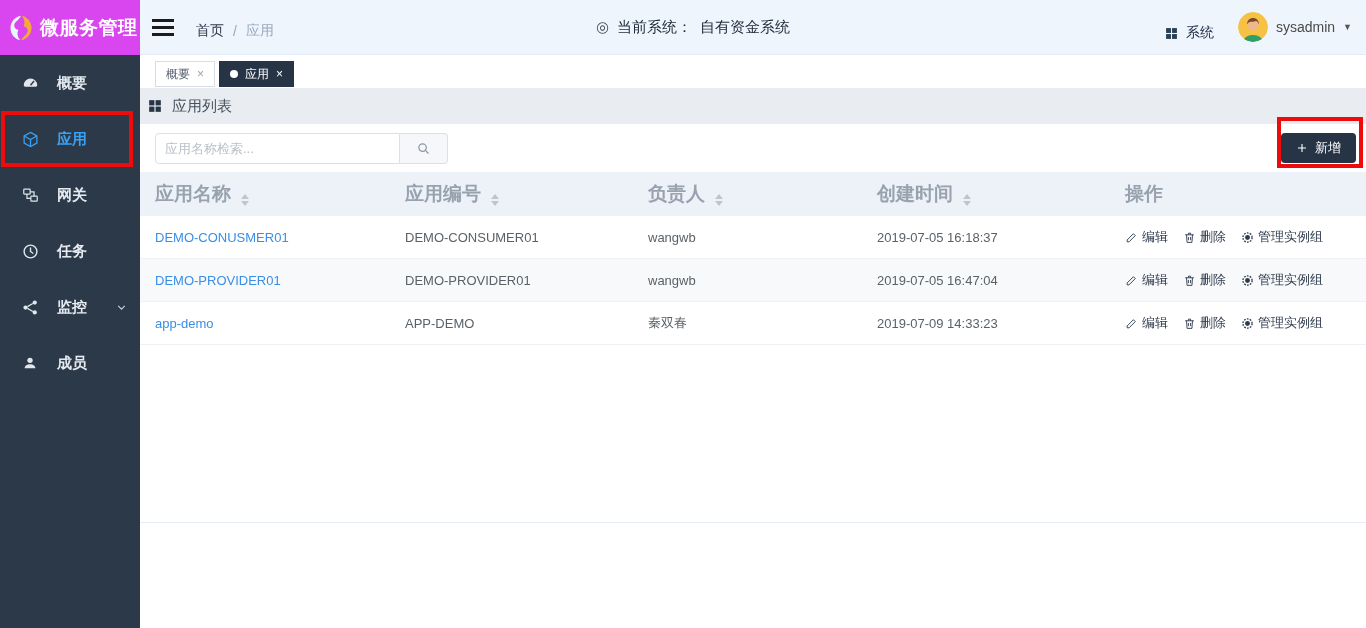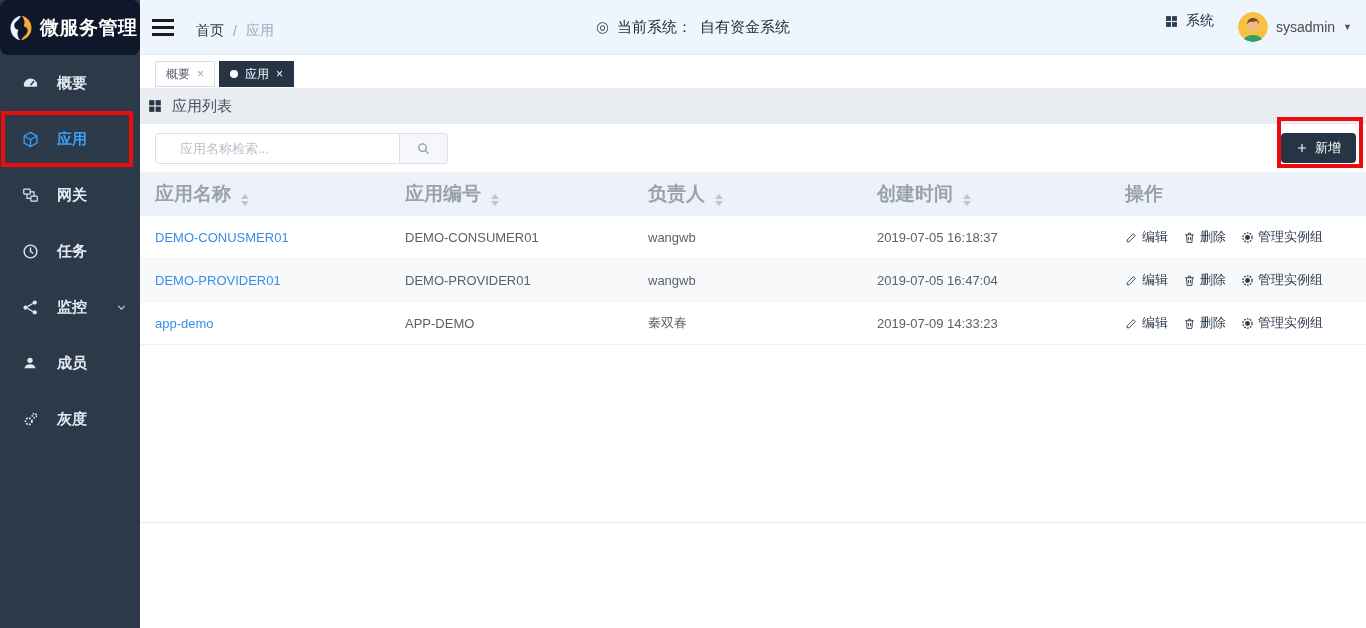--- a/index.html
+++ b/index.html
@@ -3,61 +3,61 @@
 <meta charset="utf-8">
 <style>
   * { margin:0; padding:0; box-sizing:border-box; }
   html,body { width:1366px; height:628px; }
   body {
     font-family:"Liberation Sans","DejaVu Sans",sans-serif;
     position:relative; background:#fff; overflow:hidden; color:#333;
   }
   
   .sidebar { position:absolute; left:0; top:0; width:140px; height:628px; background:#2b3949; }
-  .logo { height:55px; background:#0f172a; display:flex; align-items:center; gap:5px; padding-left:7px;border-radius:8px; }
+  .logo { height:55px; background:#d946ef; display:flex; align-items:center; gap:5px; padding-left:7px; }
   .logo-title { font-size:19px; font-weight:bold; color:#fff; letter-spacing:.5px; white-space:nowrap; }
   .menu-item { height:56px; display:flex; align-items:center; gap:18px; padding:0 12px 0 21px;
                color:#e4eaf0; font-size:15px; font-weight:600; cursor:pointer; }
   .mi-icon { width:18px; height:18px; display:flex; align-items:center; justify-content:center; color:#dfe6ec; }
   .menu-item.active, .menu-item.active .mi-icon { color:#39a1f4; }
   .mi-caret { margin-left:auto; color:#cdd5dc; display:flex; }
   
   .topbar { position:absolute; left:140px; top:0; right:0; height:55px; background:#eff5fc;
             display:flex; align-items:center; gap:20px; padding:0 14px 0 10px;
             border-bottom:1px solid #e3ebf4; }
   .hamburger { cursor:pointer; padding:4px 2px; }
   .hamburger span { display:block; width:22px; height:3px; background:#1c1c1c; margin:4px 0; }
   .breadcrumb { font-size:14px; display:flex; align-items:center; gap:9px;margin-top:8px; }
   .crumb-home { color:#2e3a4a; cursor:pointer; }
   .crumb-sep, .crumb-current { color:#97a8be; }
   .sysinfo { position:absolute; left:0; right:120px; display:flex; justify-content:center;
              align-items:center; gap:8px; font-size:15px; color:#1d2a3a; pointer-events:none; }
   .eye-glyph { font-size:15px; color:#3c4858; }
-  .topright { margin-left:auto; display:flex; align-items:flex-start; gap:24px; z-index:2; }
+  .topright { margin-left:auto; display:flex; align-items:flex-end; gap:24px; z-index:2; }
   .sysmenu { display:flex; align-items:center; gap:8px; font-size:14px; color:#24324a; cursor:pointer; }
   .sysmenu .grid-ic { color:#2a3f54; display:flex; }
   .user { display:flex; align-items:center; gap:8px; font-size:14px; color:#4a4a4a; cursor:pointer; }
   .caret-glyph { font-size:9px; color:#555; }
   .avatar { border-radius:50%; overflow:hidden; display:flex; }
   
   .main { position:absolute; left:140px; top:55px; right:0; bottom:0; background:#fff; }
   .tabbar { height:33px; display:flex; align-items:center; gap:4px; padding:5px 0 0 15px; background:#fff; }
   .tab { height:26px; display:inline-flex; align-items:center; gap:7px; padding:0 10px;
          border:1px solid #d8dce5; background:#fff; color:#57606f; font-size:12px; cursor:pointer; }
   .tab .close { color:#9aa3ad; font-size:12px; line-height:1; }
   .tab.active { background:#263445; border-color:#263445; color:#fff; }
   .tab.active .close { color:#fff; }
   .dot { width:8px; height:8px; border-radius:50%; background:#fff; }
   .band { height:36px; background:#e9ecf0; display:flex; align-items:center; gap:10px;
           padding-left:8px; font-size:15px; color:#46525f; }
   .band-icon { color:#263445; display:flex; }
   .toolbar { position:relative; height:48px; padding:9px 0 0 15px; background:#fff; }
   .search-group { display:flex; width:293px; }
   .search-input { flex:1; height:31px; border:1px solid #dcdfe6; border-radius:4px 0 0 4px;
-                  padding:0 24px; font-size:13px; color:#606266; outline:none; font-family:inherit; background:#fff; }
+                  padding:0 9px; font-size:13px; color:#606266; outline:none; font-family:inherit; background:#fff; }
   .search-input::placeholder { color:#b8c0c9; }
   .search-btn { width:48px; height:31px; background:#f5f7fa; border:1px solid #dcdfe6; border-left:0;
                 border-radius:0 4px 4px 0; display:flex; align-items:center; justify-content:center; cursor:pointer; }
   .add-btn { position:absolute; right:10px; top:9px; height:30px; background:#263445; color:#fff;
              border:none; border-radius:4px; padding:0 15px; font-size:13px; display:flex;
              align-items:center; gap:7px; cursor:pointer; font-family:inherit; }
   
   .thead { height:44px; background:#edf2f9; display:flex; align-items:center;
            font-size:19px; font-weight:bold; color:#98a2ae; }
   .trow { height:43px; display:flex; align-items:center; font-size:13px; color:#5a6268;
@@ -149,29 +149,20 @@
     </div>
     <div class="menu-item">
       <span class="mi-icon">
         <svg viewBox="0 0 24 24" width="16" height="16">
             <circle cx="12" cy="8" r="4" fill="currentColor"></circle>
             <path d="M4 20c0-4 4-6 8-6s8 2 8 6z" fill="currentColor"></path>
           </svg>
       </span>
       <span>成员</span>
     </div>
-    <div class="menu-item">
-      <span class="mi-icon">
-        <svg viewBox="0 0 24 24" width="17" height="17">
-            <circle cx="9.5" cy="14.5" r="4.5" fill="none" stroke="currentColor" stroke-width="2.6" stroke-dasharray="2.4 1.8"></circle>
-            <circle cx="17.5" cy="6.5" r="3" fill="none" stroke="currentColor" stroke-width="2.2" stroke-dasharray="2 1.5"></circle>
-          </svg>
-      </span>
-      <span>灰度</span>
-    </div>
   </nav>
 </aside>
 
 <header class="topbar">
   <div class="hamburger">
       <span></span>
       <span></span>
       <span></span>
     </div>
   <nav class="breadcrumb">

